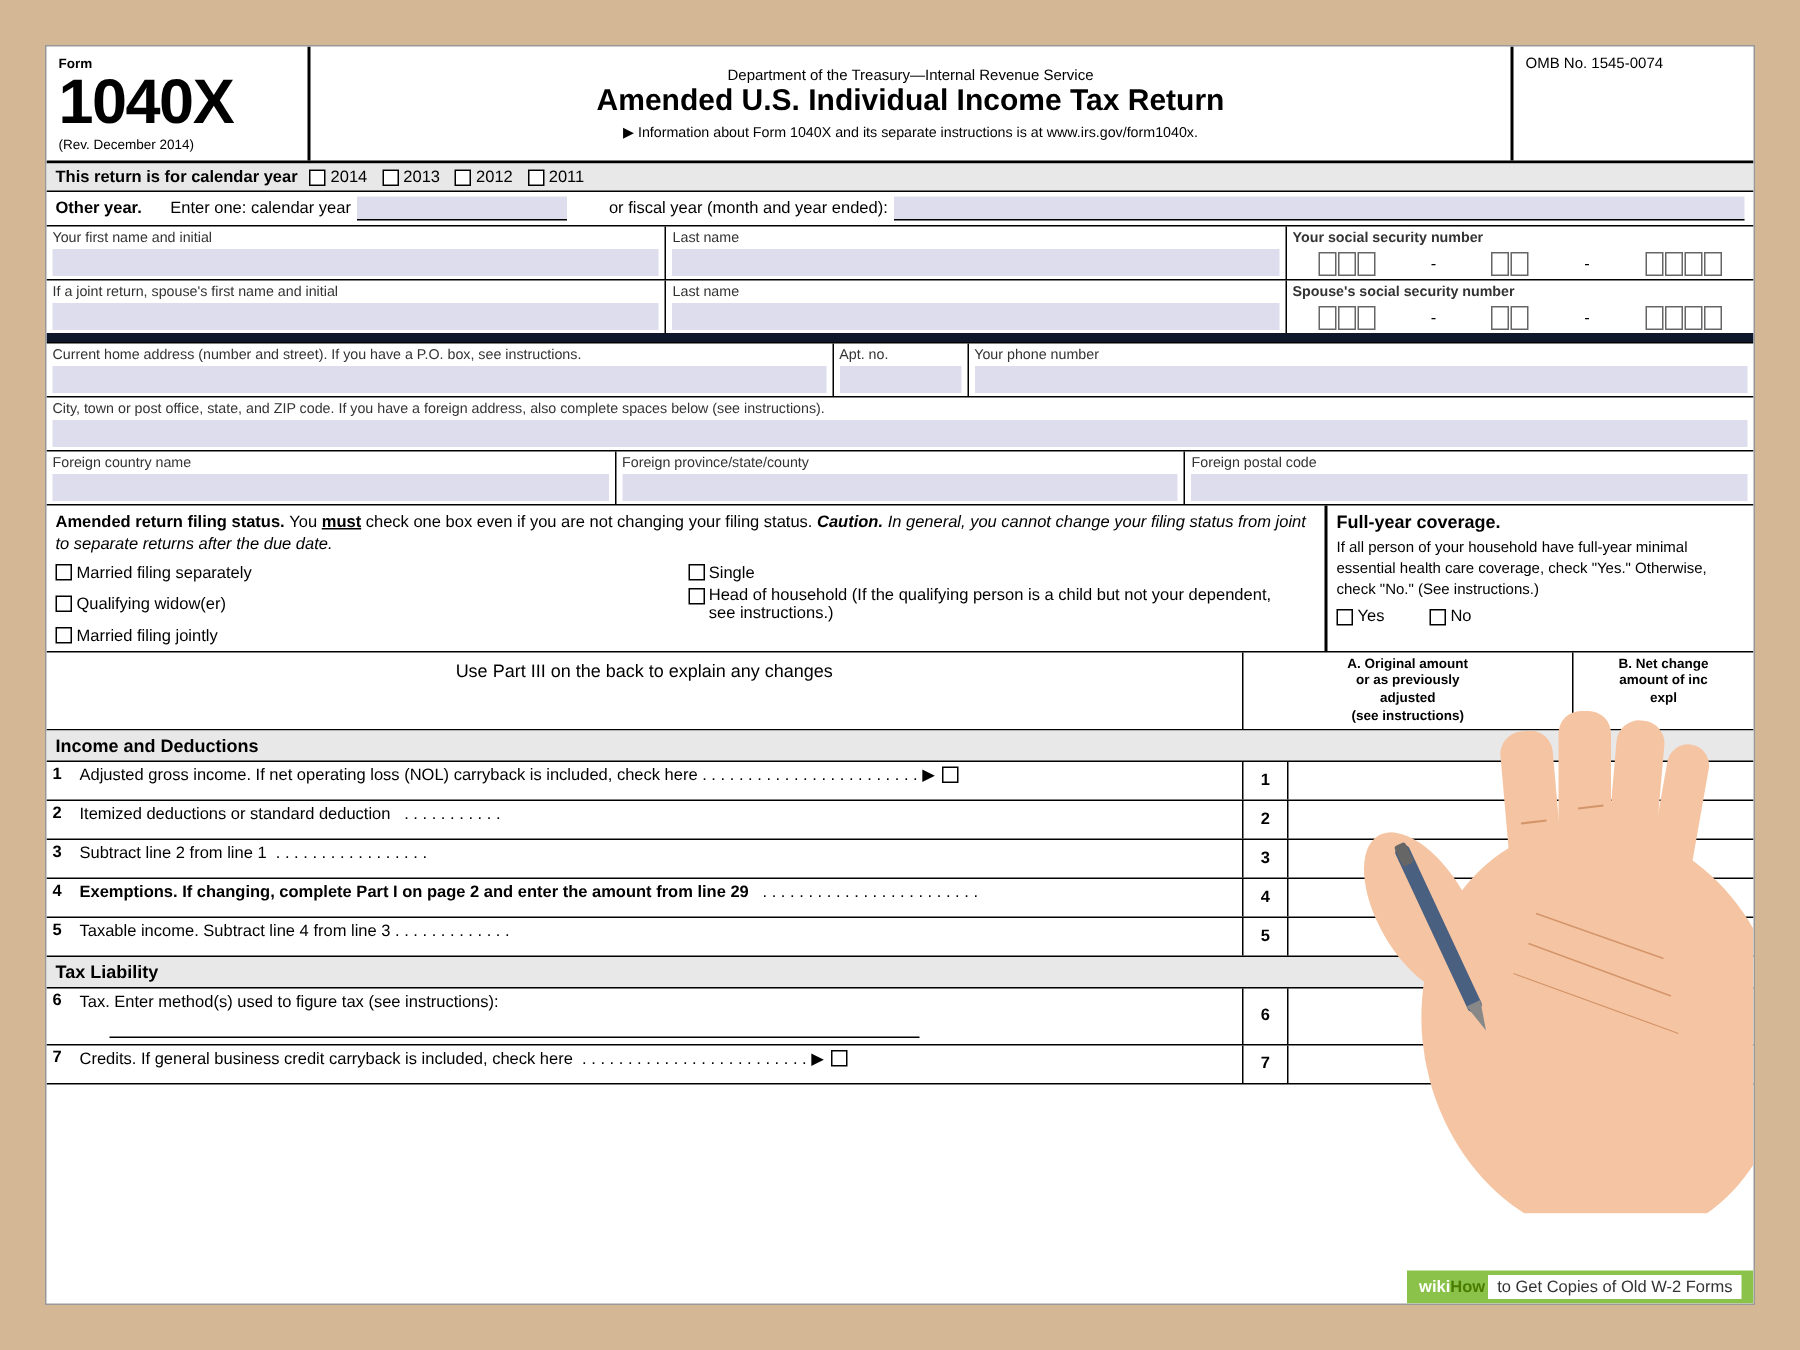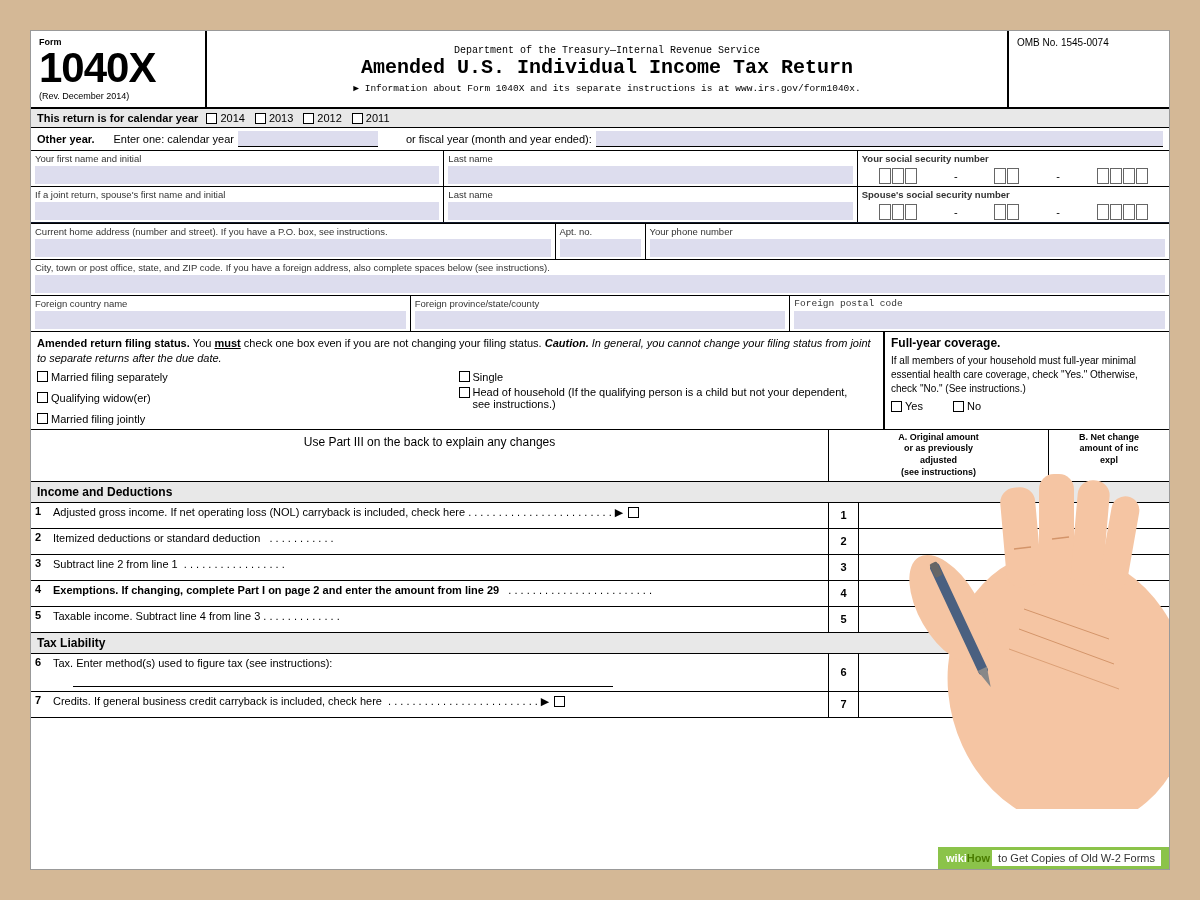--- a/index.html
+++ b/index.html
@@ -56,21 +56,20 @@
       margin-top: 2px;
     }
     .form-title-section {
       flex: 1;
       text-align: center;
       padding: 6px;
       border-right: 2px solid #000;
       display: flex;
       flex-direction: column;
       justify-content: center;
-      font-family: Liberation Mono, monospace;
     }
     .dept-text {
       font-size: 10px;
     }
     .main-title {
       font-size: 20px;
       font-weight: bold;
     }
     .info-line {
       font-size: 9.5px;
@@ -172,21 +171,20 @@
     .foreign-province {
       flex: 1;
       border-right: 1px solid #000;
       padding: 2px 4px;
       min-height: 28px;
     }
     .foreign-postal {
       flex: 1;
       padding: 2px 4px;
       min-height: 28px;
-      font-family: Liberation Mono, monospace;
     }
     
     .filing-coverage-row {
       display: flex;
       border-bottom: 1px solid #000;
     }
     .filing-status-section {
       flex: 1;
       border-right: 2px solid #000;
       padding: 4px 6px;
@@ -474,21 +472,21 @@
             <div style="display:flex;gap:1px;">
               <div class="ssn-digit"></div>
               <div class="ssn-digit"></div>
               <div class="ssn-digit"></div>
               <div class="ssn-digit"></div>
             </div>
           </div>
         </div>
       </div>
 
-      <div class="name-row-2" style="display:flex;border-bottom:1px solid #0f172a;">
+      <div class="name-row-2" style="display:flex;border-bottom:6px solid #0f172a;">
         <div class="name-field-first">
           <div class="field-label">If a joint return, spouse's first name and initial</div>
           <div class="input-area"></div>
         </div>
         <div class="name-field-last">
           <div class="field-label">Last name</div>
           <div class="input-area"></div>
         </div>
         <div class="name-field-ssn">
           <div class="field-label bold-text">Spouse's social security number</div>
@@ -578,21 +576,21 @@
             <span>Head of household (If the qualifying person is a child but not your dependent, see instructions.)</span>
           </label>
           <label class="checkbox-item">
             <span class="checkbox"></span>
             <span>Married filing jointly</span>
           </label>
         </div>
       </div>
       <div class="coverage-section">
         <div class="coverage-title">Full-year coverage.</div>
-        <div class="coverage-text">If all members of your household must full-year minimal essential health care coverage, check "Yes." Otherwise, check "No." (See instructions.)</div>
+        <div class="coverage-text">If all person of your household have full-year minimal essential health care coverage, check "Yes." Otherwise, check "No." (See instructions.)</div>
         <div class="coverage-checkboxes">
           <label class="checkbox-item">
             <span class="checkbox"></span>
             <span>Yes</span>
           </label>
           <label class="checkbox-item">
             <span class="checkbox"></span>
             <span>No</span>
           </label>
         </div>

